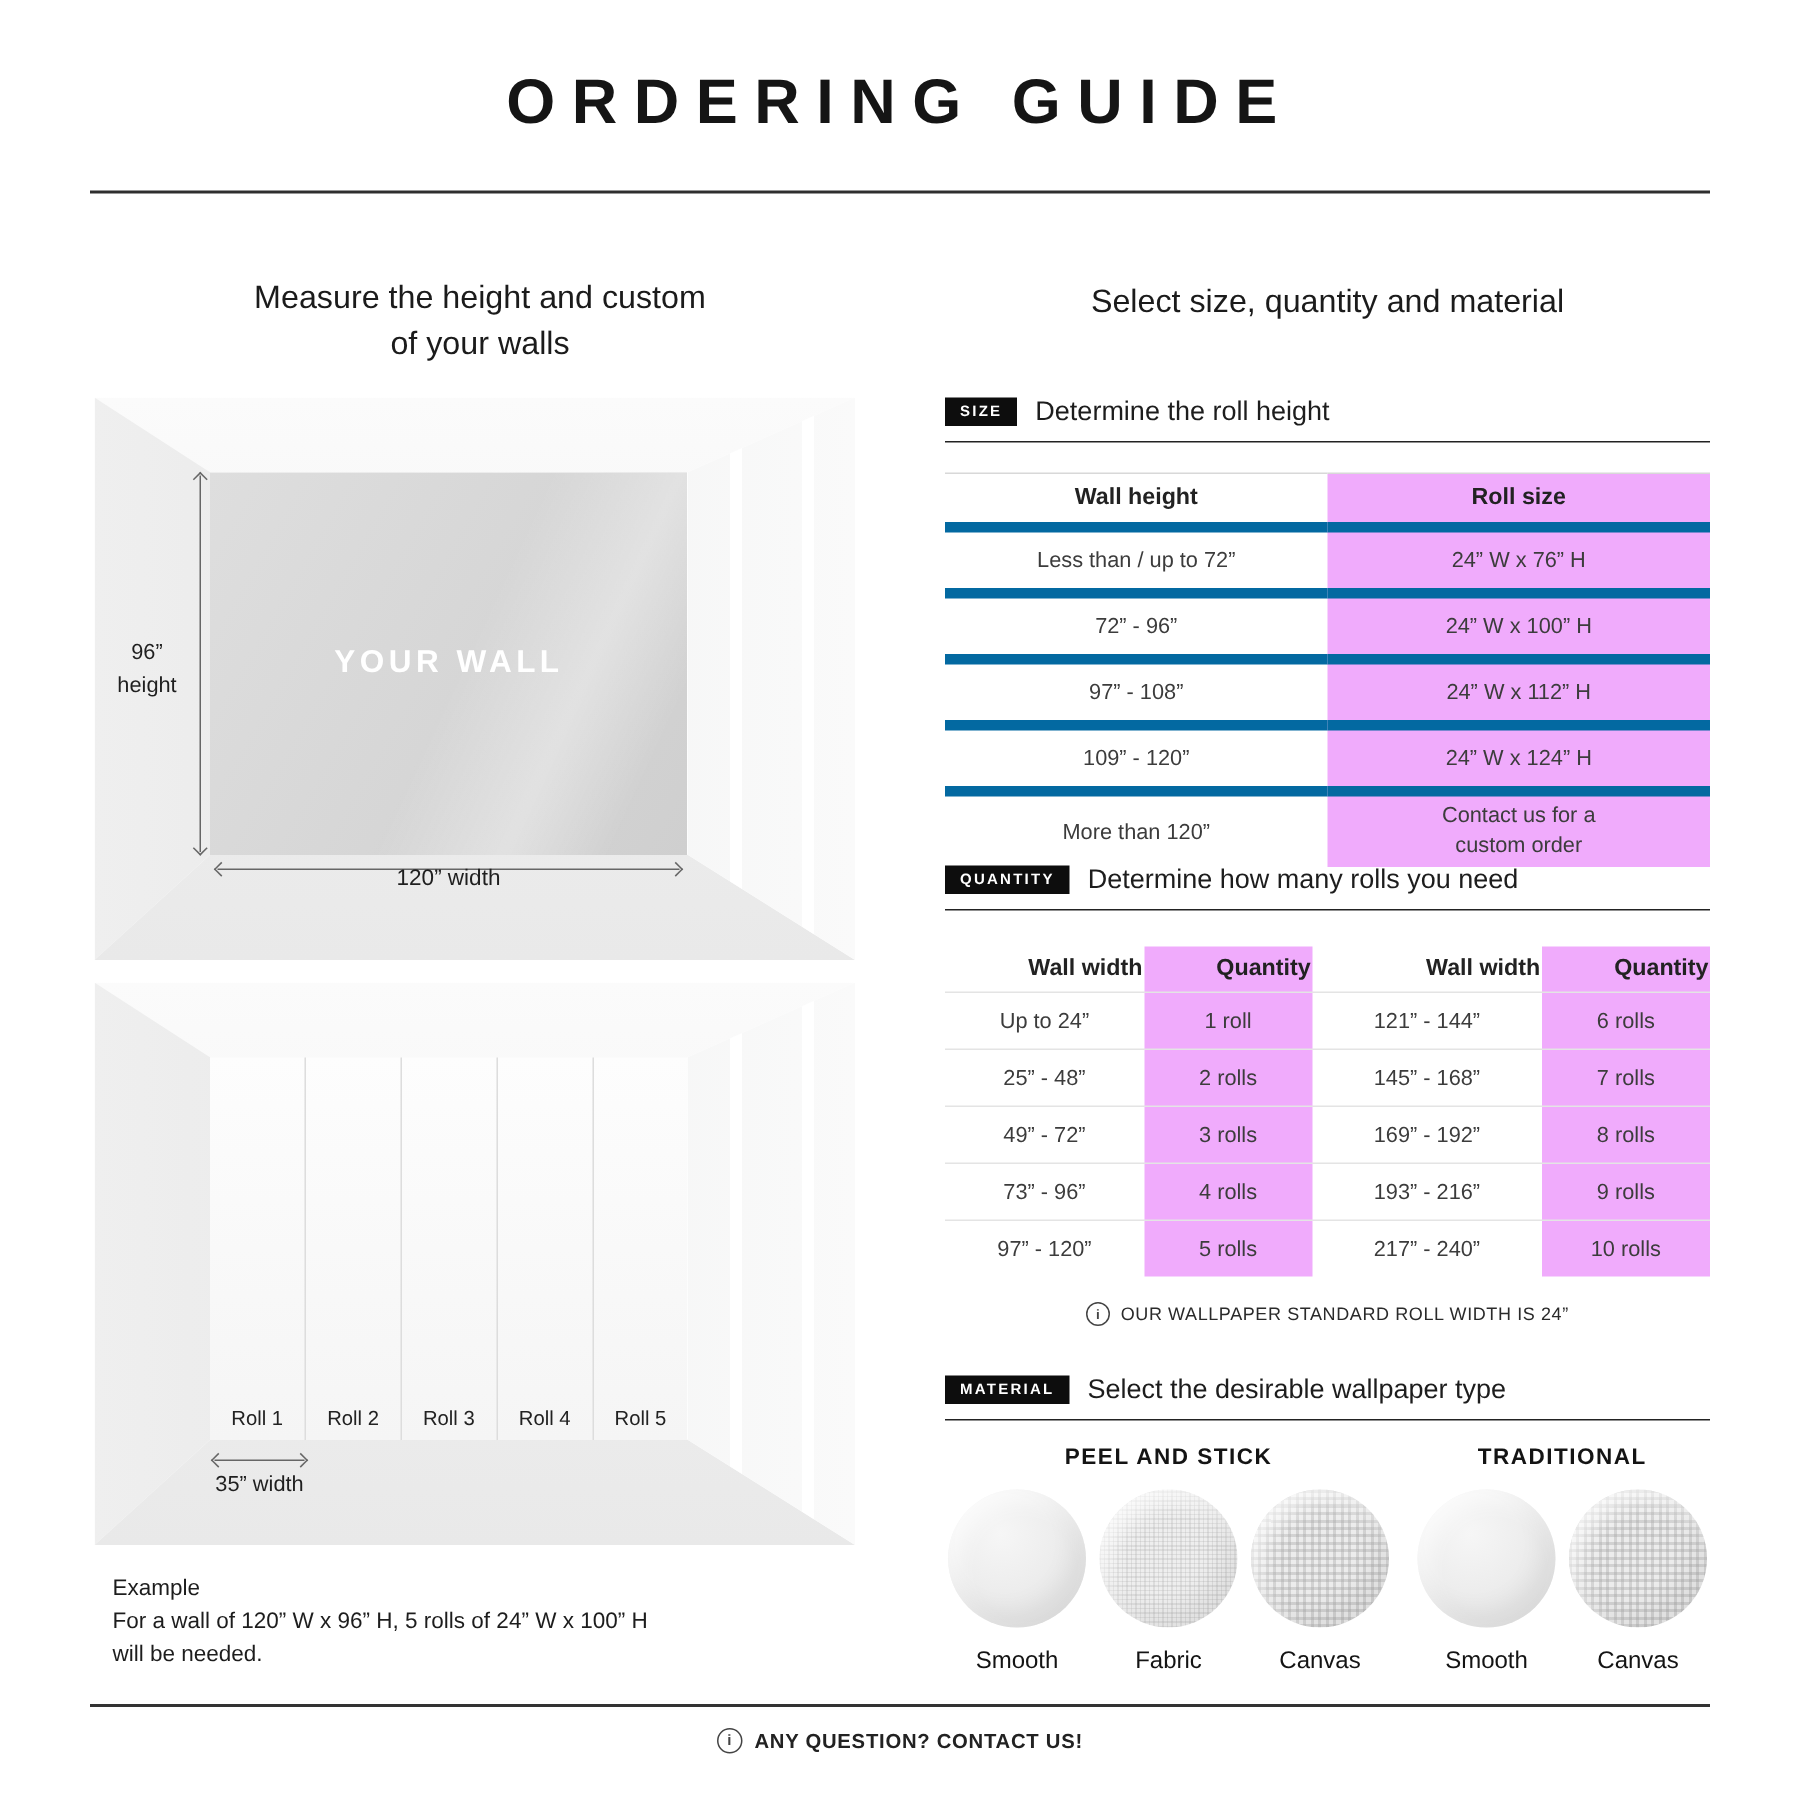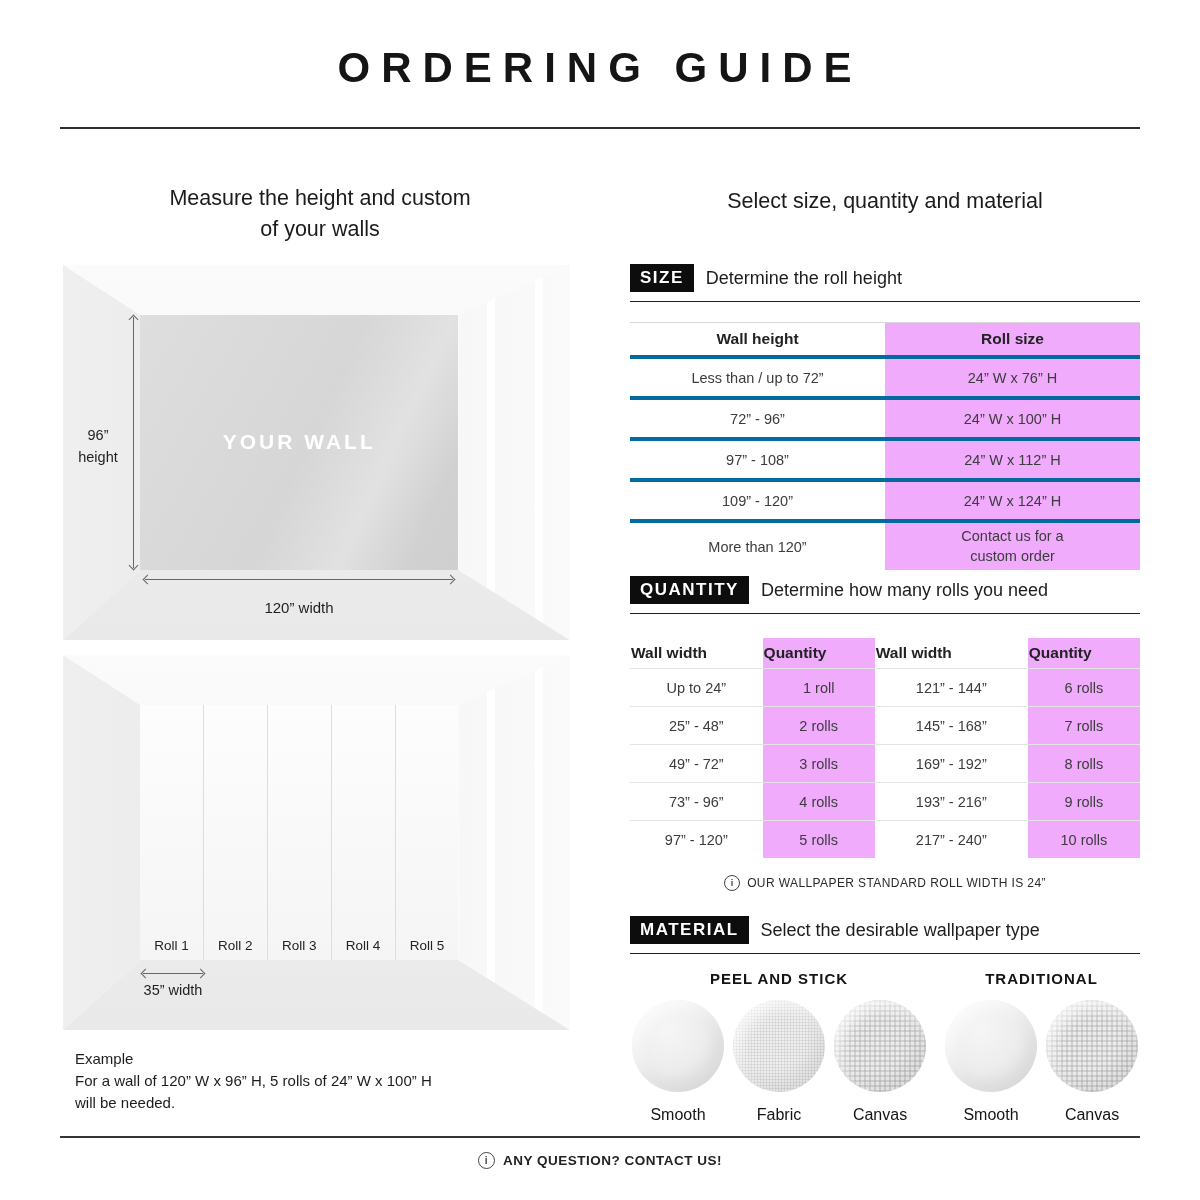--- a/index.html
+++ b/index.html
@@ -72,42 +72,42 @@
   .dim-h::before { content:""; position:absolute; left:-1px; top:-3px; width:6px; height:6px;
     border-left:1px solid #666; border-bottom:1px solid #666; transform:rotate(45deg); }
   .dim-h::after { content:""; position:absolute; right:-1px; top:-3px; width:6px; height:6px;
     border-right:1px solid #666; border-top:1px solid #666; transform:rotate(45deg); }
   #dim-h-120 { left:82px; top:314px; width:308px; }
   #dim-h-24 { left:80px; top:318px; width:60px; }
   .dim-label-v {
     position:absolute; left:4px; top:160px; width:62px; text-align:center;
     font-size:14.5px; line-height:1.5; white-space:pre-line; color:#1f1f1f;
   }
-  #width-label-120 { position:absolute; left:77px; top:334px; width:318px; text-align:center; font-size:15px; color:#1f1f1f; }
+  #width-label-120 { position:absolute; left:77px; top:312px; width:318px; text-align:center; font-size:15px; color:#1f1f1f; }
   #width-label-24 { position:absolute; left:45px; top:327px; width:130px; text-align:center; font-size:14.5px; color:#1f1f1f; }
 
   
   .example { position:absolute; left:75px; top:1048px; width:470px; font-size:15px; line-height:1.45; color:#1d1d1d; }
 
   
   .section { position:absolute; left:630px; width:510px; }
   #size-section { top:264px; }
   #quantity-section { top:576px; }
   #material-section { top:916px; }
   .section-head { display:flex; align-items:center; gap:12px; padding-bottom:9px; border-bottom:1.5px solid #222; }
-  .badge { background:#0d0d0d; color:#fff; font-weight:bold; font-size:17px; letter-spacing:1.5px; padding:4px 10px; }
+  .badge { background:#0d0d0d; color:#fff; font-weight:bold; font-size:10px; letter-spacing:1.5px; padding:4px 10px; }
   .section-sub { font-size:18px; color:#1d1d1d; }
 
   table { width:100%; border-collapse:collapse; }
   .size-table { margin-top:20px; border-top:1px solid #d8d8d8; }
   .size-table th { font-size:15.5px; font-weight:bold; height:30px; text-align:center; color:#222;margin-top:32px; }
-  .size-table td { font-size:14.5px; color:#3c3c3c; height:35px; text-align:center; border-top:4px solid #0369a1; }
+  .size-table td { font-size:14.5px; color:#3c3c3c; height:35px; text-align:center; border-top:7px solid #0369a1; }
   .size-table th, .size-table td { width:50%; }
   .qty-table { margin-top:24px; }
-  .qty-table th { font-size:15.5px; font-weight:bold; height:28px; text-align:left; color:#222; }
+  .qty-table th { font-size:15.5px; font-weight:bold; height:28px; text-align:right; color:#222; }
   .qty-table td { font-size:14.5px; color:#3c3c3c; height:35px; text-align:center; border-top:1px solid #e4e4e4; }
   .qty-table th:nth-child(1), .qty-table td:nth-child(1) { width:26%; }
   .qty-table th:nth-child(2), .qty-table td:nth-child(2) { width:22%; }
   .qty-table th:nth-child(3), .qty-table td:nth-child(3) { width:30%; }
   .qty-table th:nth-child(4), .qty-table td:nth-child(4) { width:22%; }
   .shade { background:#f0abfc; }
   .sm { font-size:13px; color:#4a4a4a; }
   .xs { font-size:12.5px; line-height:1.35; padding:4px 58px; }
 
   .roll-note {

